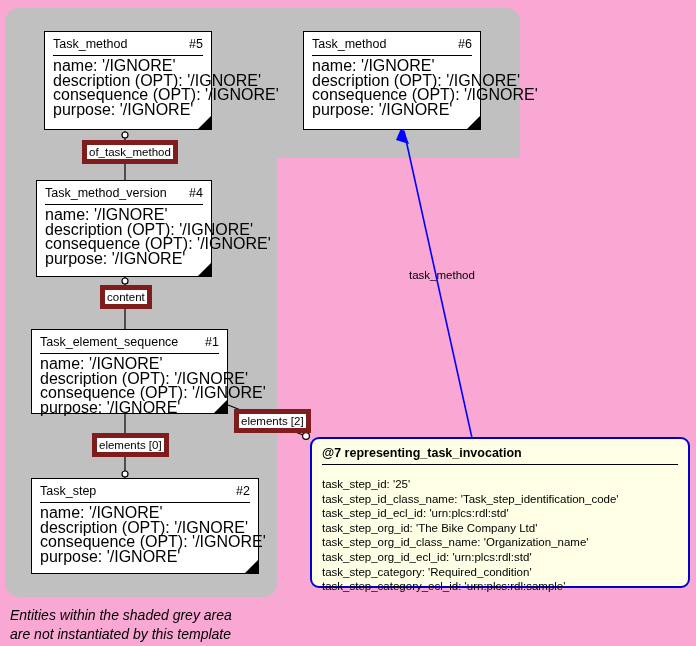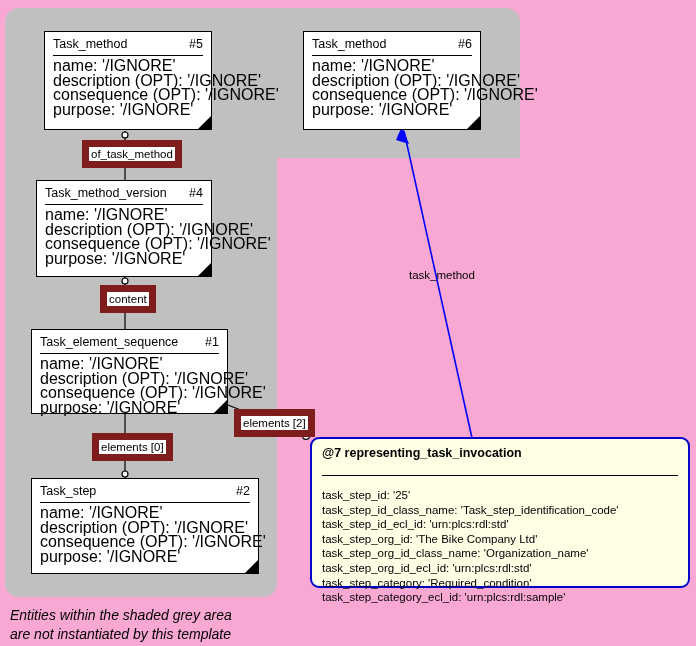--- a/index.html
+++ b/index.html
@@ -81,21 +81,21 @@
     width: 0;
     height: 0;
     border-left: 13px solid transparent;
     border-bottom: 13px solid #000000;
   }
 
   
   .rel-label {
     position: absolute;
     background: #ffffff;
-    border: 7px solid #7f1d1d;
+    border: 5px solid #7f1d1d;
     font-size: 11.5px;
     line-height: 14px;
     padding: 0px 2px;
     color: #000000;
     white-space: nowrap;
   }
   .plain-label {
     position: absolute;
     font-size: 11.5px;
     line-height: 14px;
@@ -106,21 +106,21 @@
   
   .note {
     position: absolute;
     background: #ffffe6;
     border: 2px solid #0000cc;
     border-radius: 9px;
     box-sizing: border-box;
   }
   .note .note-head {
     margin: 6px 10px 12px 10px;
-    padding-bottom: 14px;
+    padding-bottom: 3px;
     border-bottom: 1px solid #000000;
     font-size: 12.5px;
     font-weight: bold;
     color: #000000;
     line-height: 16px;
     white-space: nowrap;
   }
   .note .note-attrs {
     margin: 3px 10px 6px 10px;
     font-size: 11.5px;

